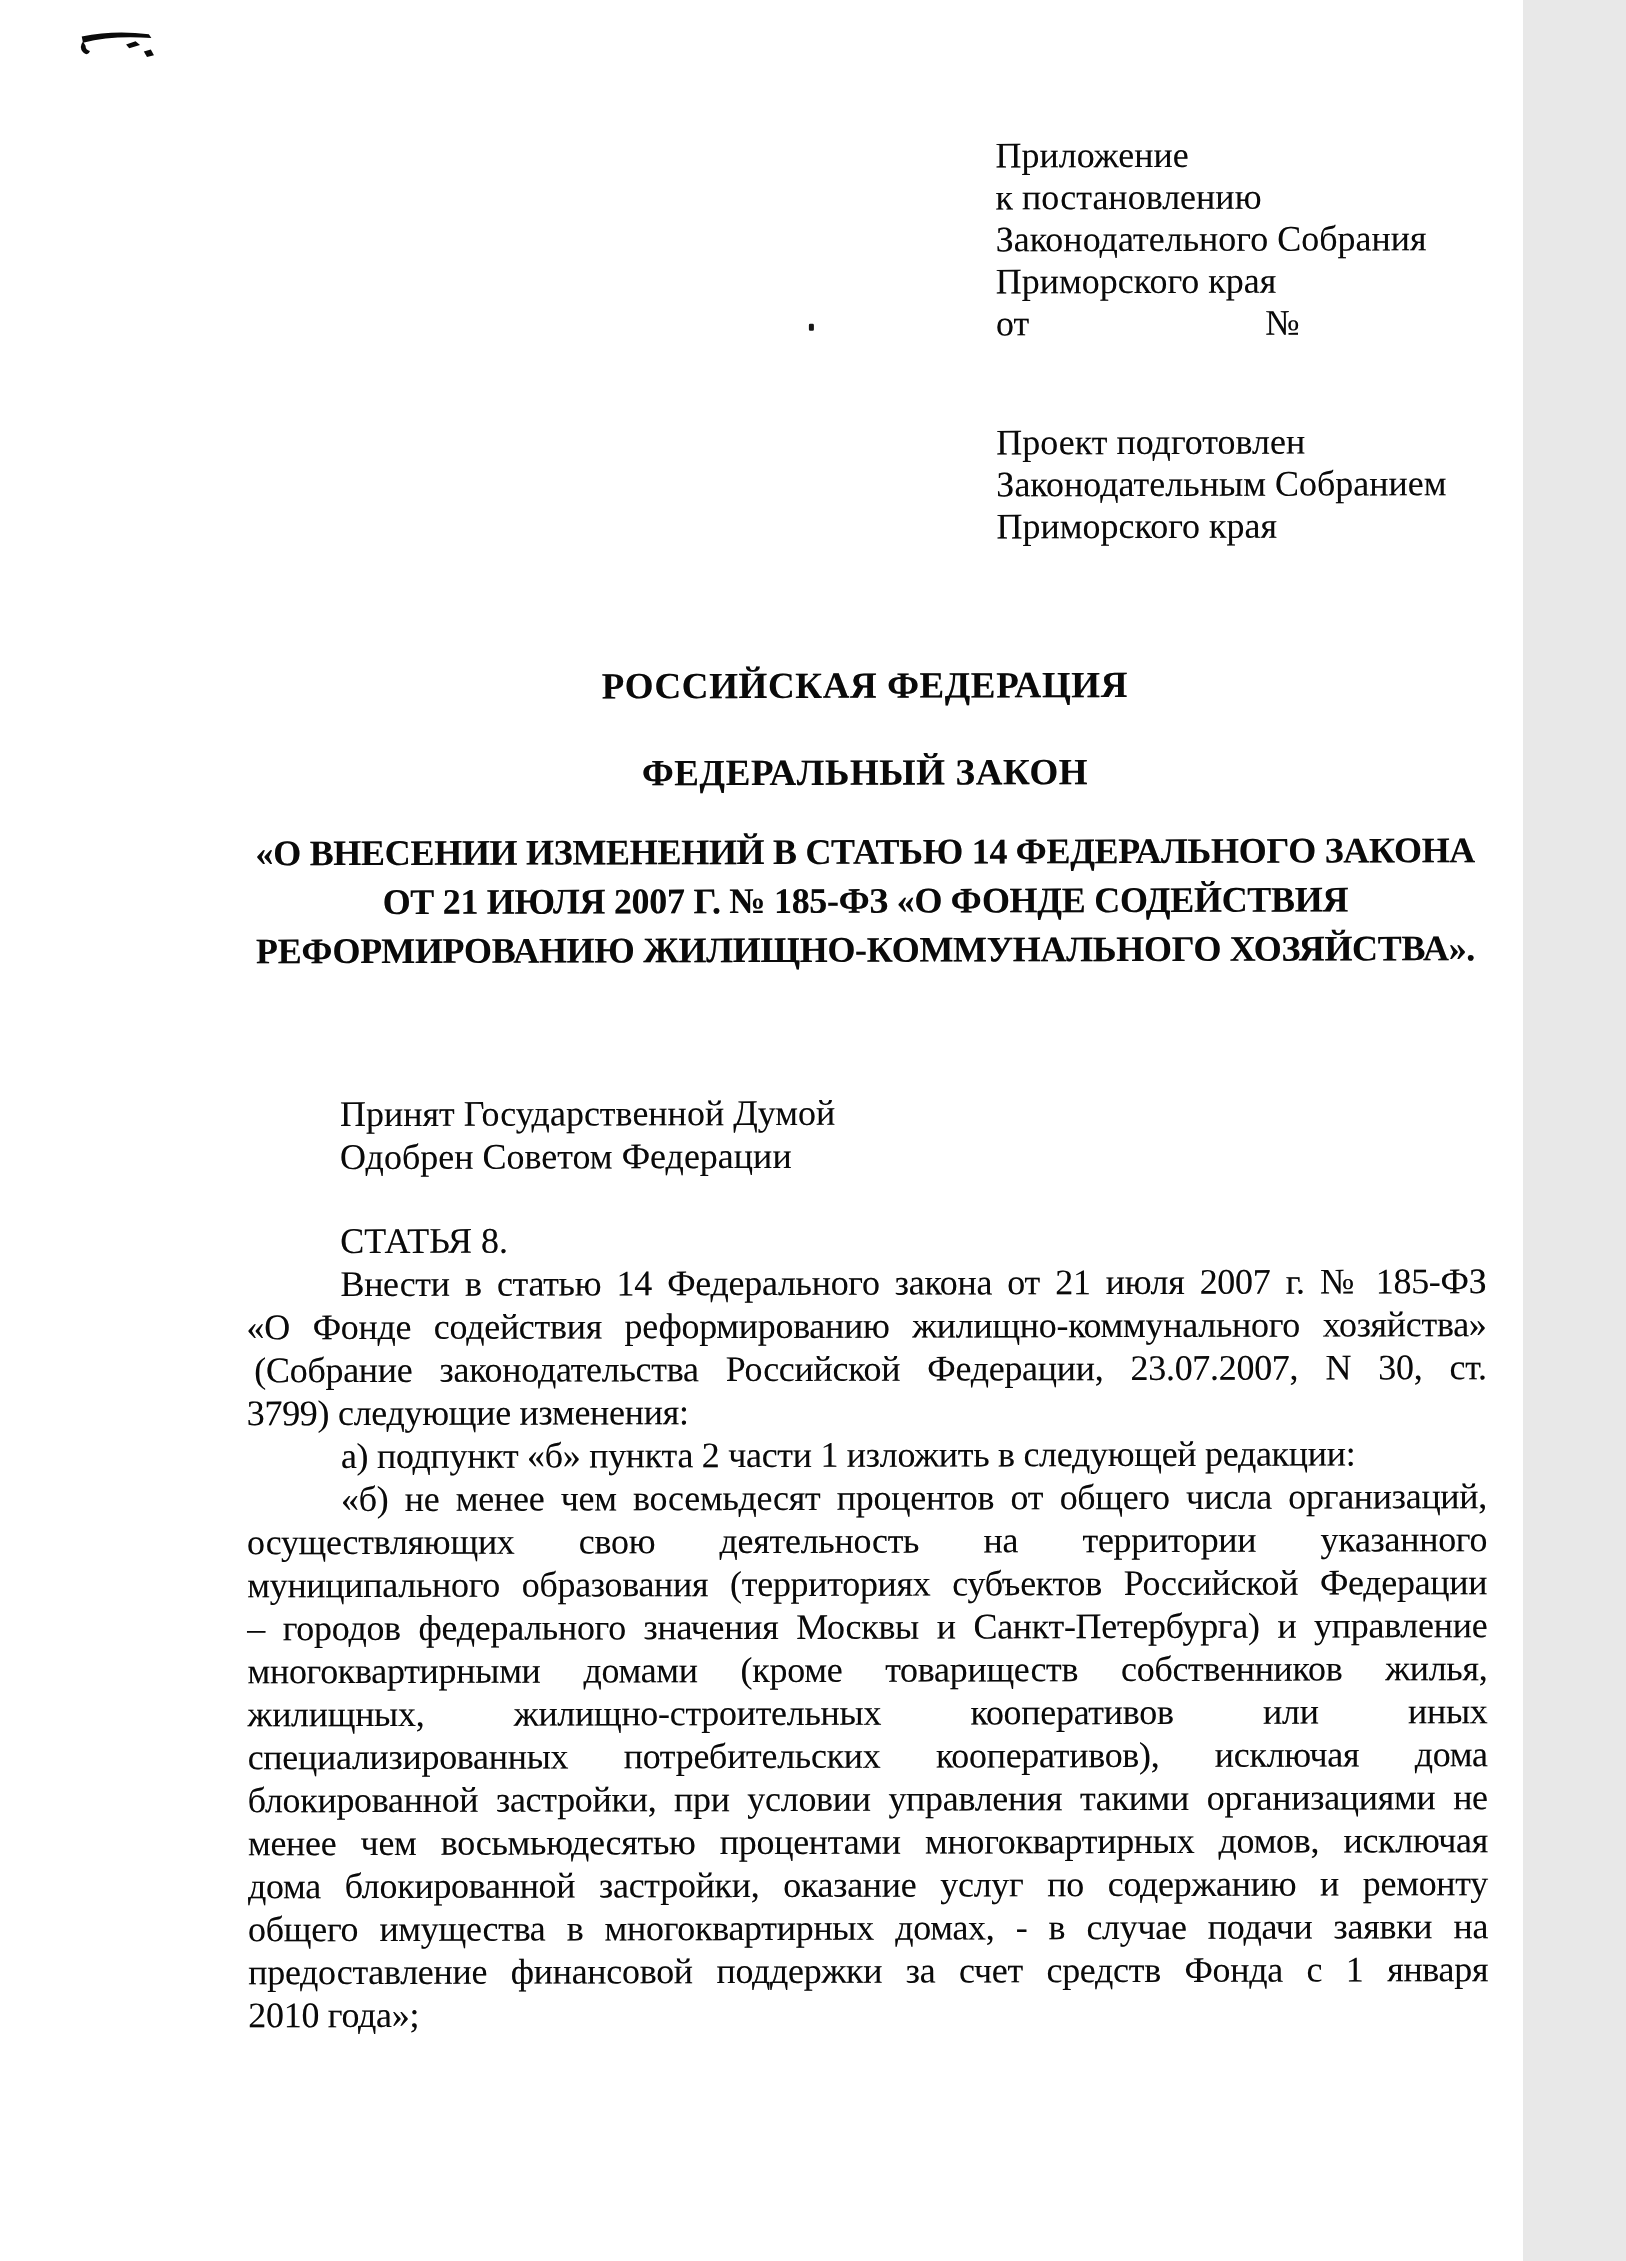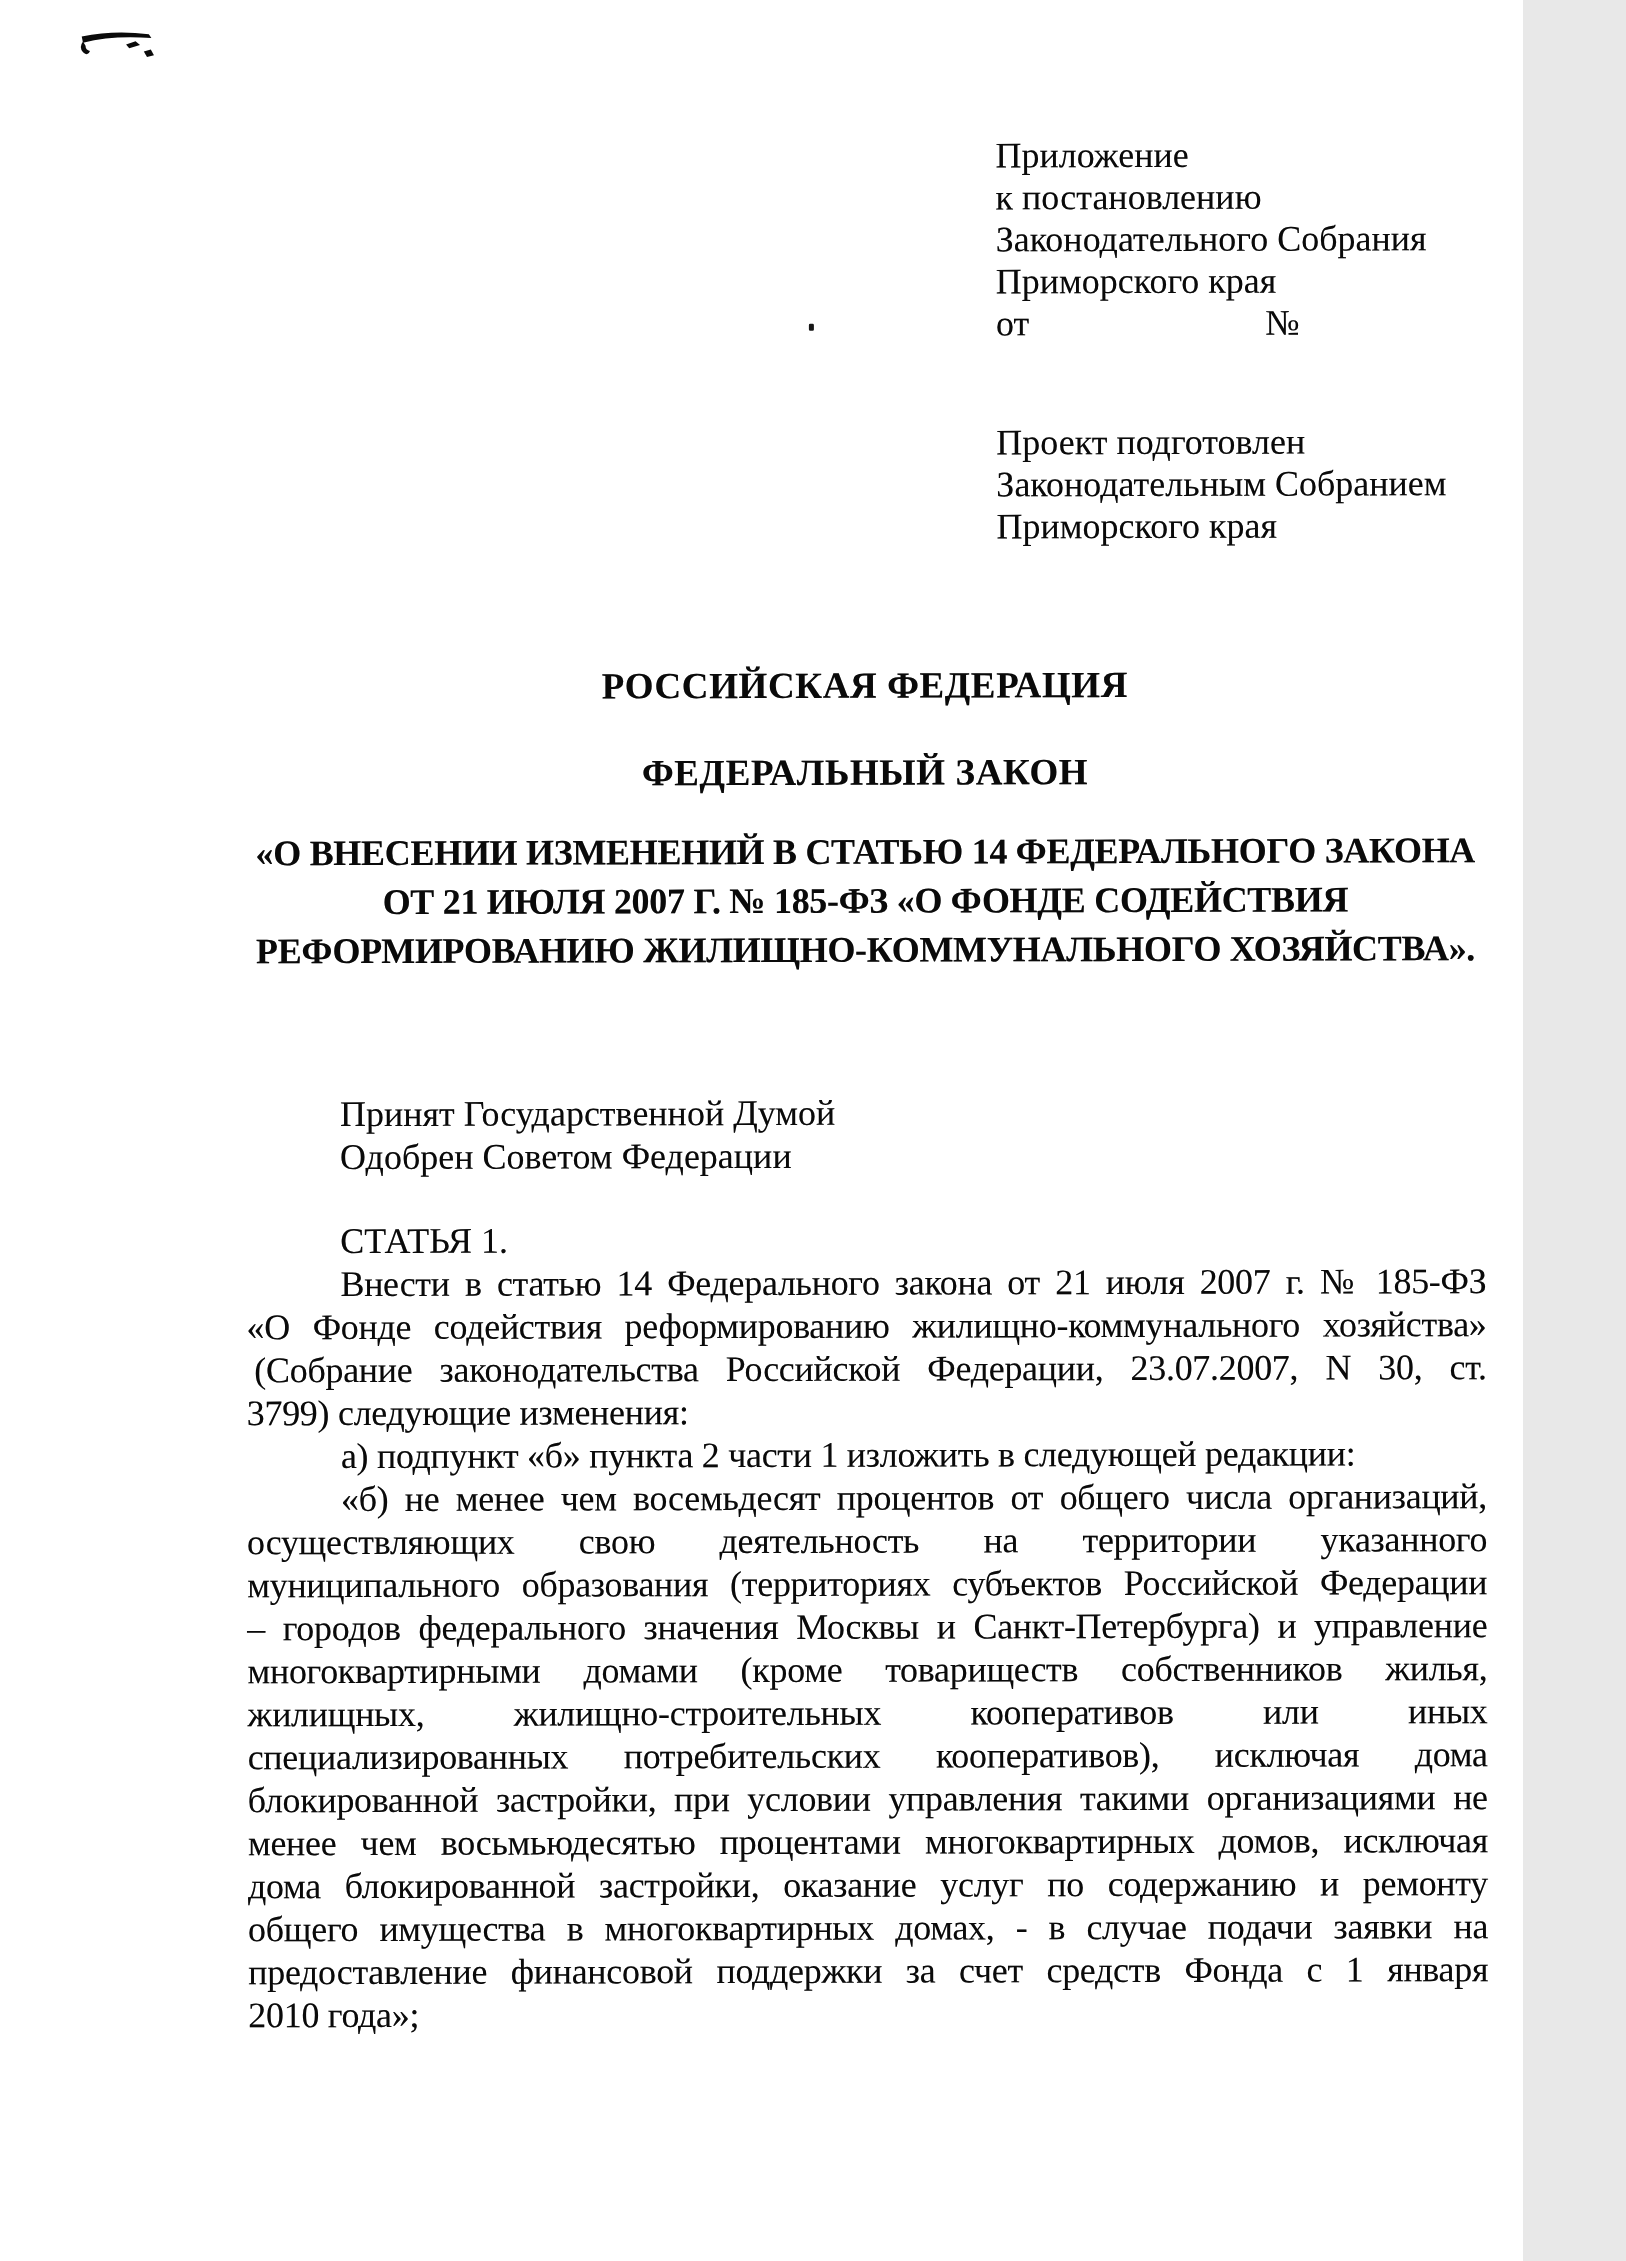--- a/index.html
+++ b/index.html
@@ -129,21 +129,21 @@
       <div>«О ВНЕСЕНИИ ИЗМЕНЕНИЙ В СТАТЬЮ 14 ФЕДЕРАЛЬНОГО ЗАКОНА</div>
       <div>ОТ 21 ИЮЛЯ 2007 Г. № 185-ФЗ «О ФОНДЕ СОДЕЙСТВИЯ</div>
       <div>РЕФОРМИРОВАНИЮ ЖИЛИЩНО-КОММУНАЛЬНОГО ХОЗЯЙСТВА».</div>
     </div>
 
     <div class="adoption">
       <div>Принят Государственной Думой</div>
       <div>Одобрен Советом Федерации</div>
     </div>
 
-    <div class="article-heading">СТАТЬЯ 1.</div>
+    <div class="article-heading">СТАТЬЯ 8.</div>
 
     <div class="body-block">
       <div class="bl j ind">Внести в статью 14 Федерального закона от 21 июля 2007 г. № 185-ФЗ</div>
       <div class="bl j">«О Фонде содействия реформированию жилищно-коммунального хозяйства»</div>
       <div class="bl j sp">(Собрание законодательства Российской Федерации, 23.07.2007, N 30, ст.</div>
       <div class="bl">3799) следующие изменения:</div>
       <div class="bl ind">а) подпункт «б» пункта 2 части 1 изложить в следующей редакции:</div>
       <div class="bl j ind">«б) не менее чем восемьдесят процентов от общего числа организаций,</div>
       <div class="bl j">осуществляющих свою деятельность на территории указанного</div>
       <div class="bl j">муниципального образования (территориях субъектов Российской Федерации</div>

